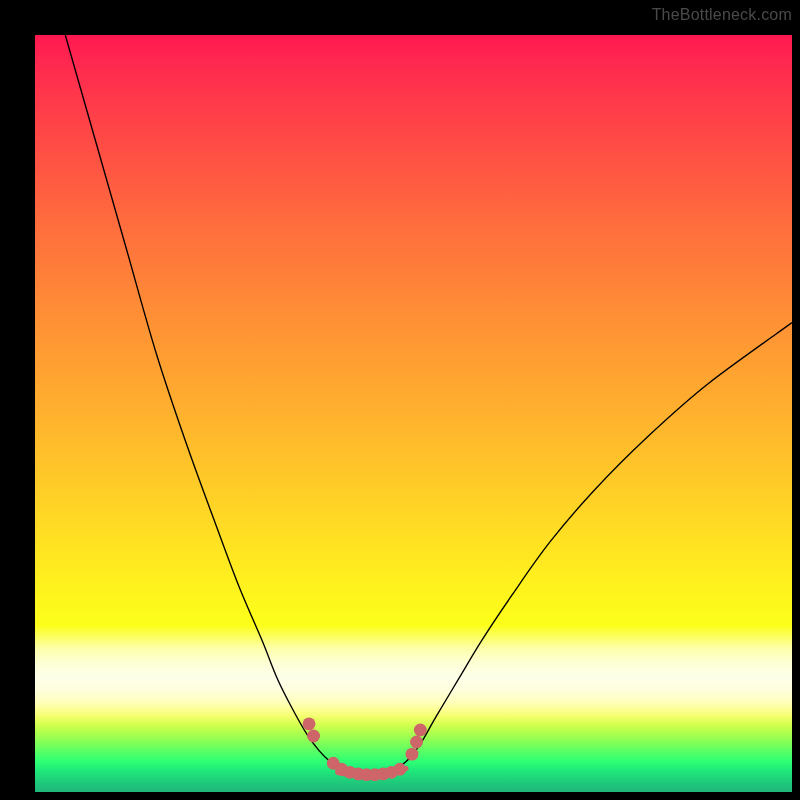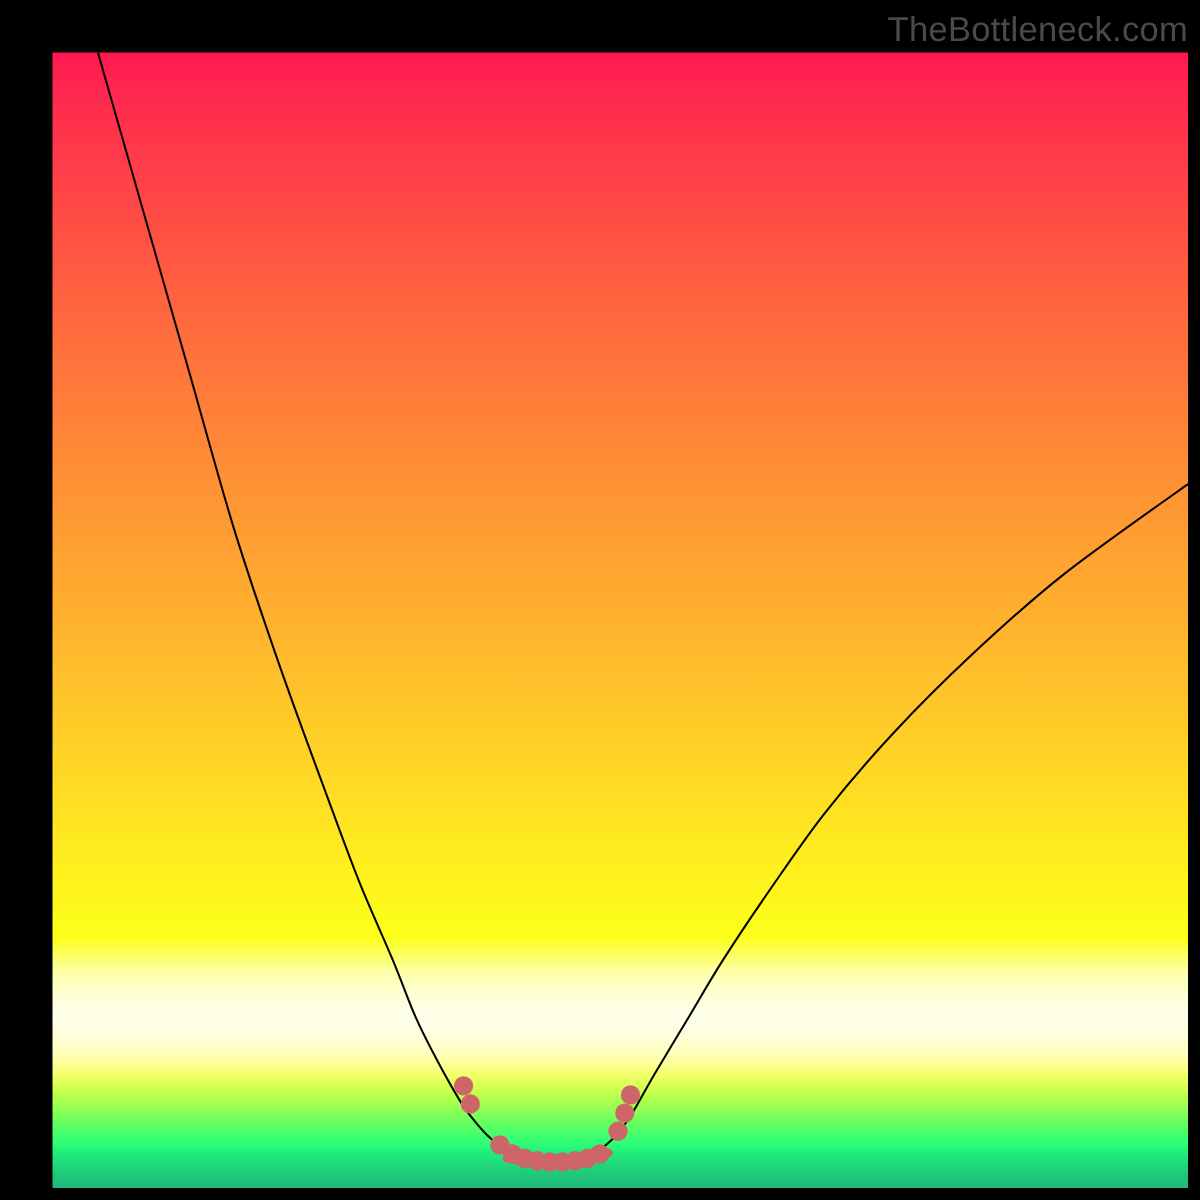--- a/index.html
+++ b/index.html
@@ -62,21 +62,21 @@
     top: 35px;
     width: 757px;
     height: 757px;
     pointer-events: none;
   }
   .watermark {
     position: absolute;
     right: 8px;
     top: 6px;
     color: #4a4a4a;
-    font-size: 23px;
+    font-size: 16px;
     letter-spacing: 0.2px;
     font-weight: 400;
   }
 </style>
 </head>
 <body>
 
 <div class="frame">
   <div class="plot-area"></div>
 

